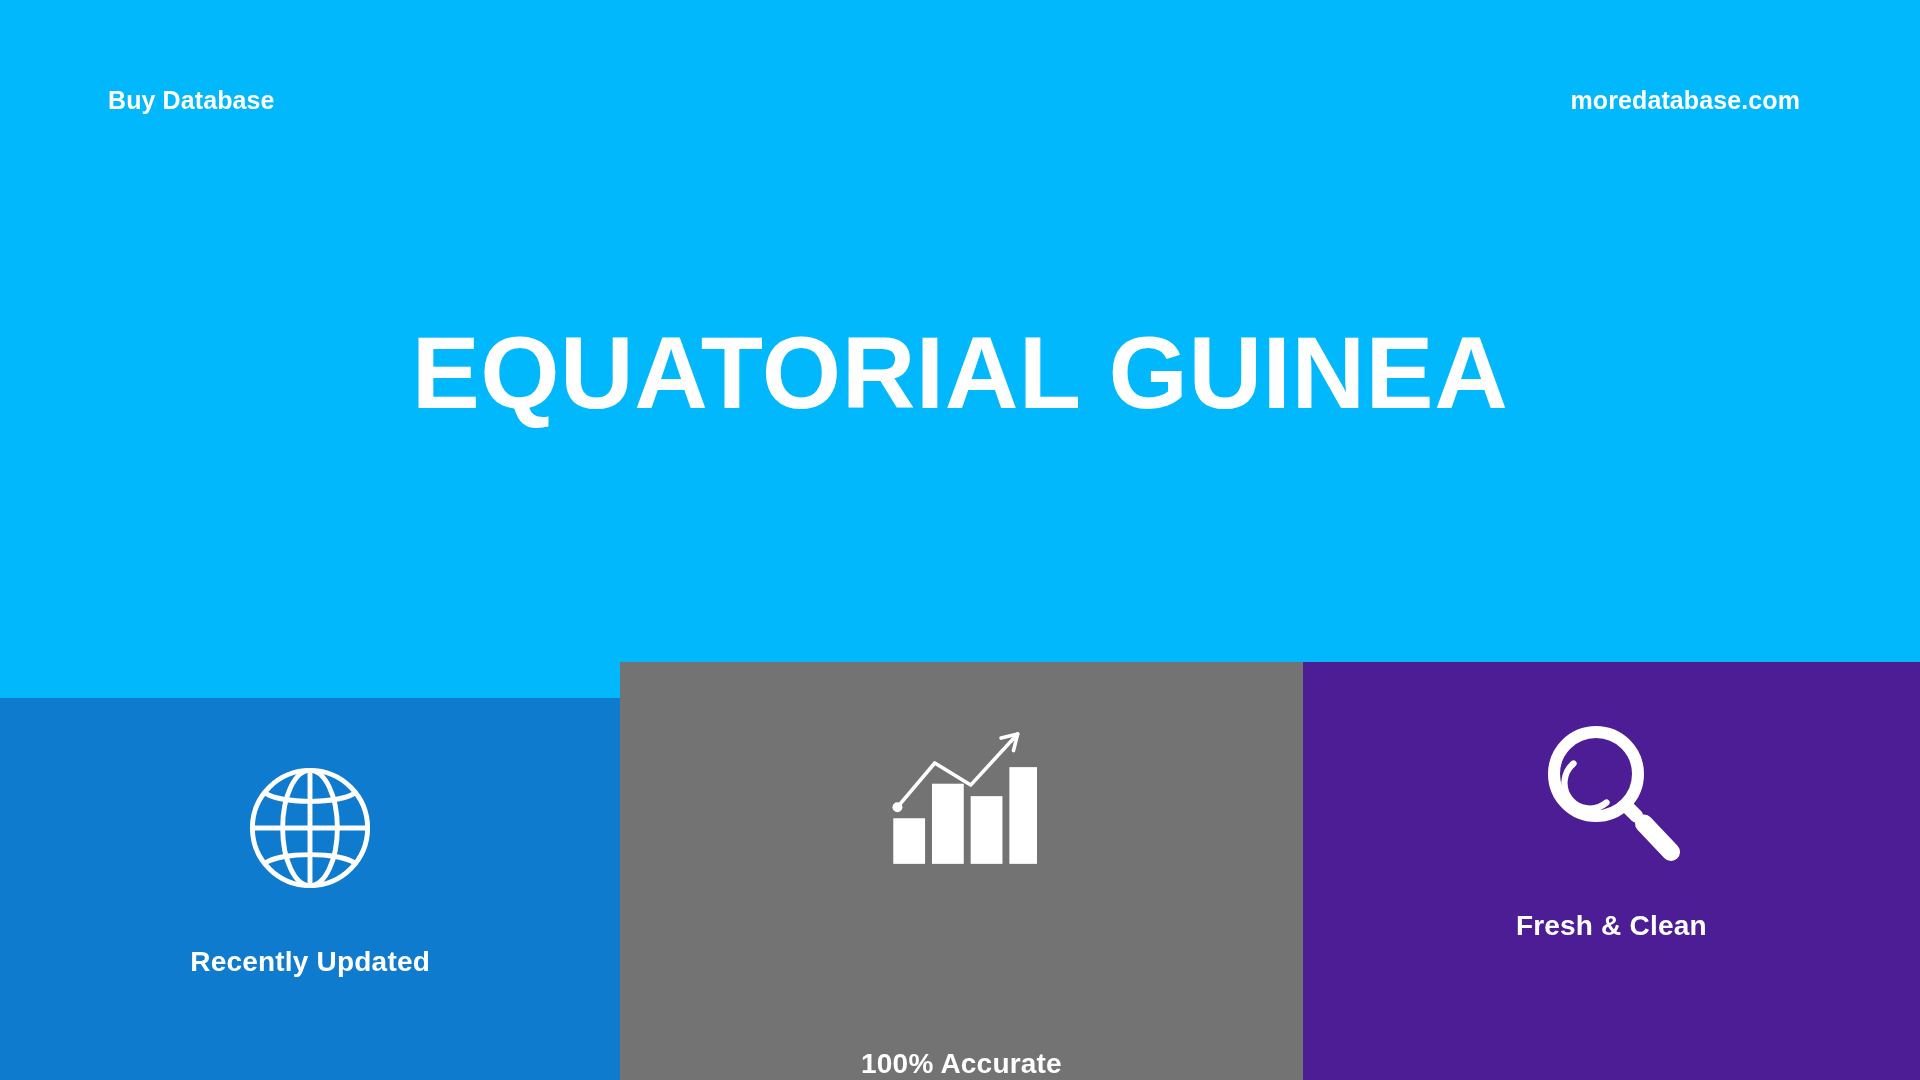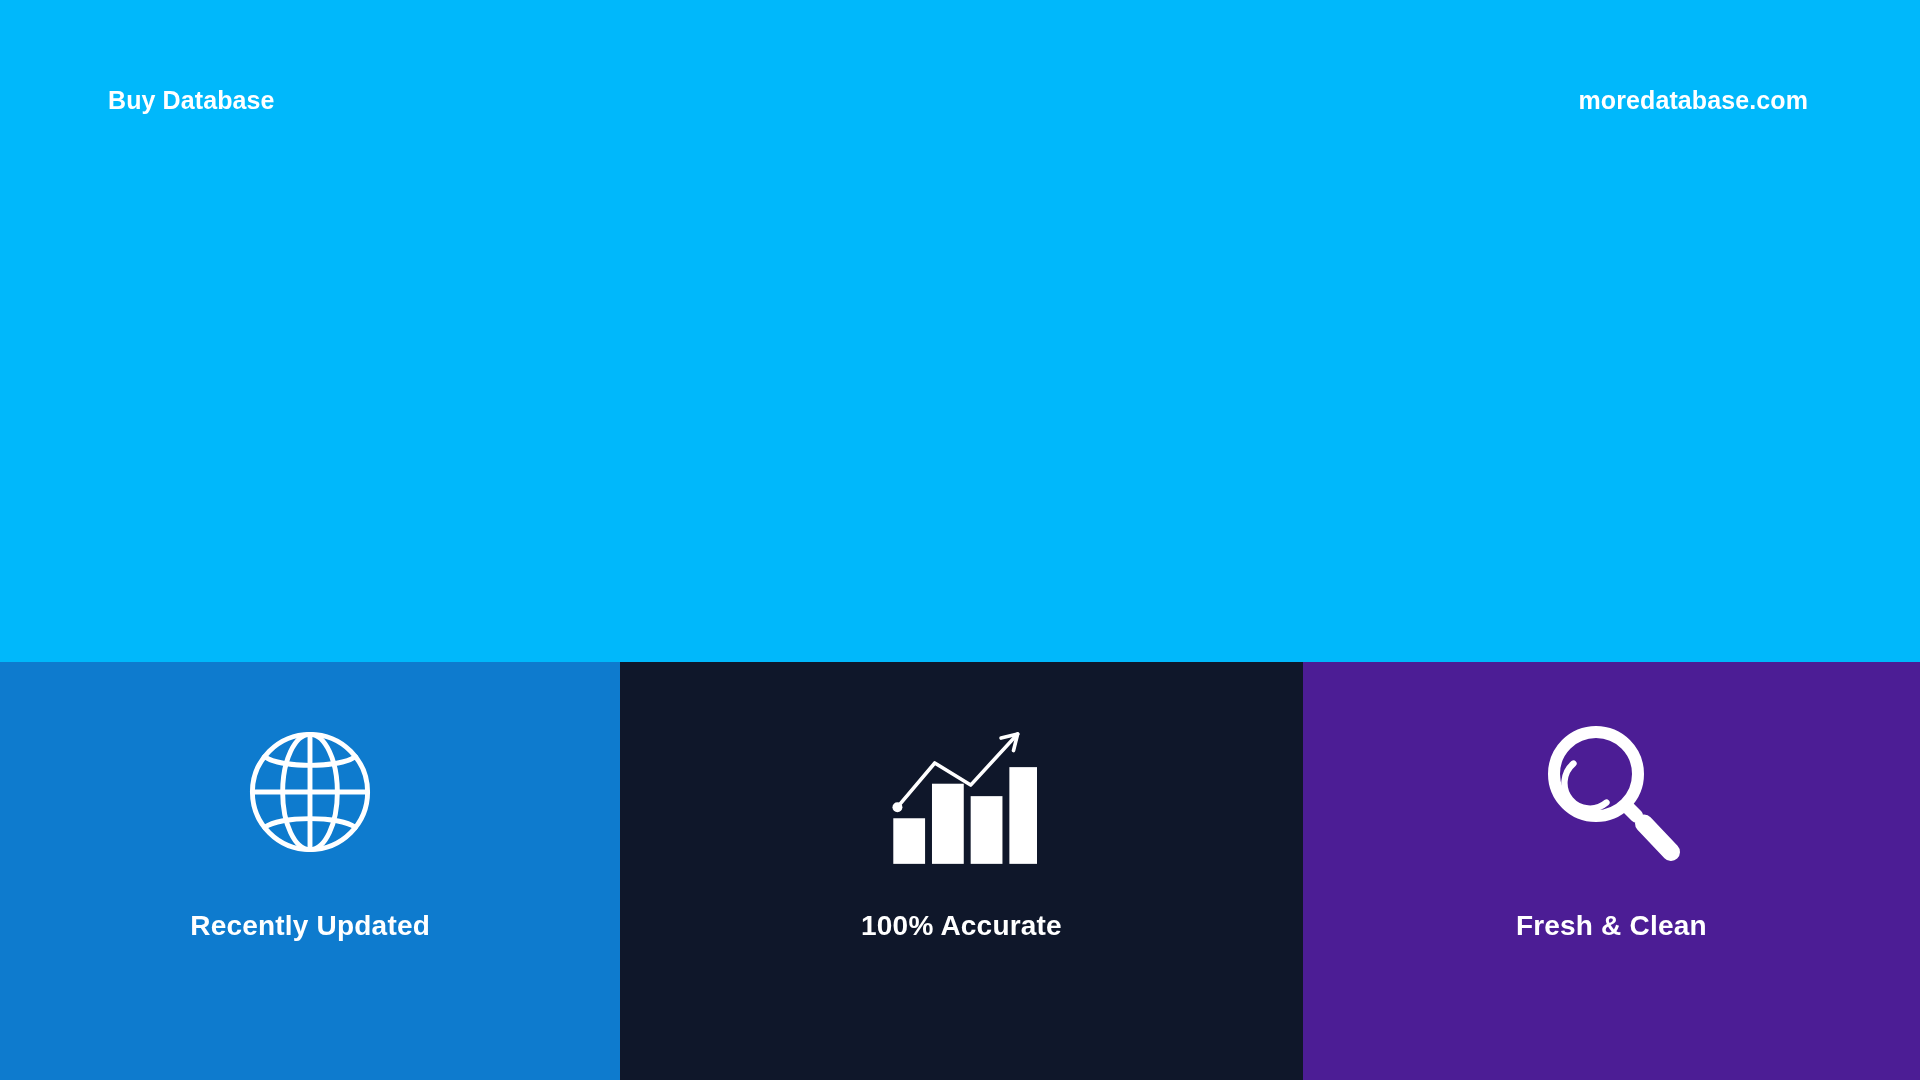--- a/index.html
+++ b/index.html
@@ -18,21 +18,21 @@
 
   
   .hero {
     position:relative;
     height:662px;
     background:#00b8fb;
     flex:0 0 662px;
   }
   .topbar {
     position:absolute;
-    top:0; left:0; right:4px;
+    top:0; left:0; right:12px;
     height:200px;
     padding:0 108px;
     display:flex;
     align-items:center;
     justify-content:space-between;
   }
   .brand-left,
   .brand-right {
     color:#ffffff;
     font-size:25px;
@@ -67,22 +67,22 @@
     flex:1 1 auto;
     height:418px;
   }
   .panel {
     position:relative;
     display:flex;
     flex-direction:column;
     align-items:center;
     justify-content:flex-start;
   }
-  .panel-1 { width:640px; background:#0e7bce; }
-  .panel-2 { width:704px; background:#0f172a; }
+  .panel-1 { width:640px; background:#0e7bce;margin-top:36px; }
+  .panel-2 { width:704px; background:#737373;justify-content:space-between; }
   .panel-3 { width:637px; background:#4c1d95; }
 
   .panel-icon {
     margin-top:56px;
     height:148px;
     display:flex;
     align-items:center;
     justify-content:center;
   }
   .panel-icon svg { display:block; }
@@ -103,20 +103,21 @@
 <div class="banner">
 
   <div class="hero">
 
     <div class="topbar">
       <div class="brand-left">Buy Database</div>
       <div class="brand-right">moredatabase.com</div>
     </div>
 
     <div class="title-wrap">
+      <div class="title-line line1">EQUATORIAL GUINEA</div>
     </div>
 
   </div>
 
   <div class="features">
 
     <div class="panel panel-1">
       <div class="panel-icon">
         <svg width="144" height="144" viewBox="0 0 100 100" aria-hidden="true">
           <g fill="none" stroke="#ffffff" stroke-width="3.4" stroke-linecap="round">

